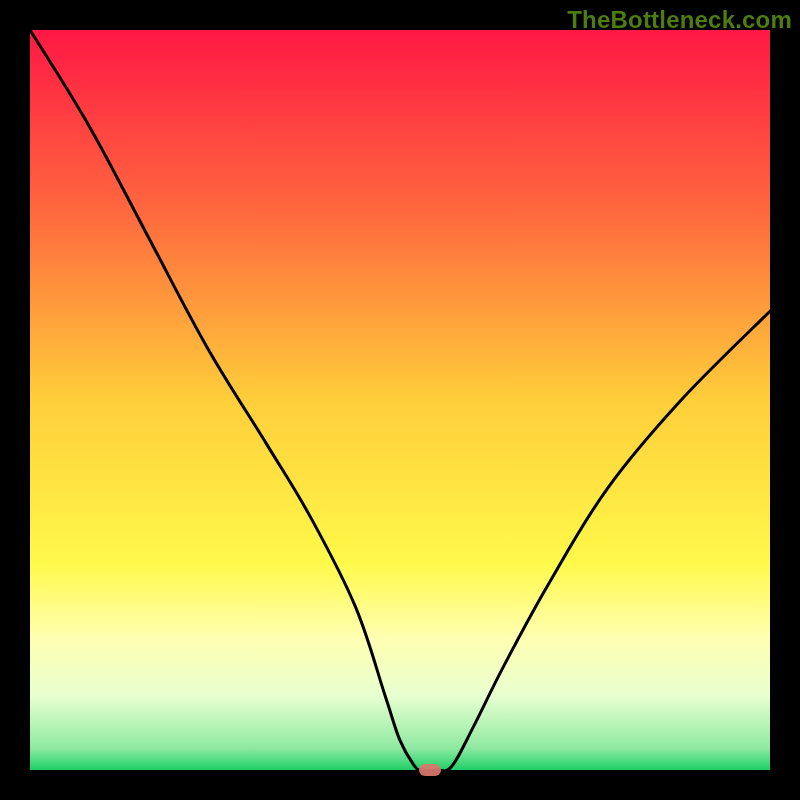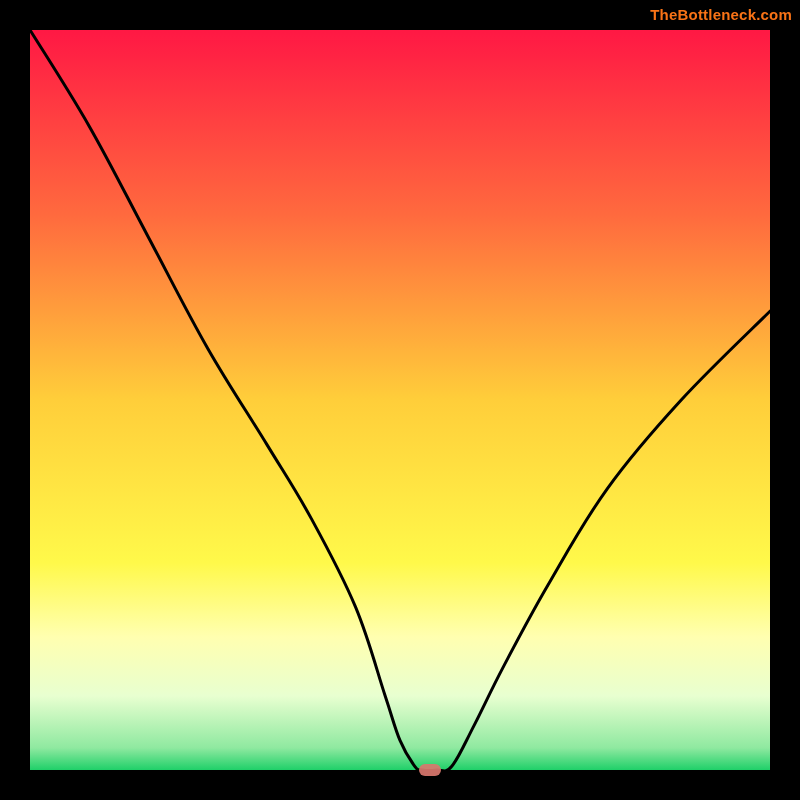--- a/index.html
+++ b/index.html
@@ -16,22 +16,22 @@
     top: 0;
     left: 0;
     width: 800px;
     height: 800px;
     background: #000;
   }
   .watermark {
     position: absolute;
     top: 6px;
     right: 8px;
-    color: #f97316;
-    font-size: 15px;
+    color: #4d7c0f;
+    font-size: 24px;
     font-weight: 600;
     letter-spacing: 0.2px;
     z-index: 10;
   }
   .plot {
     position: absolute;
     left: 30px;
     top: 30px;
     width: 740px;
     height: 740px;

